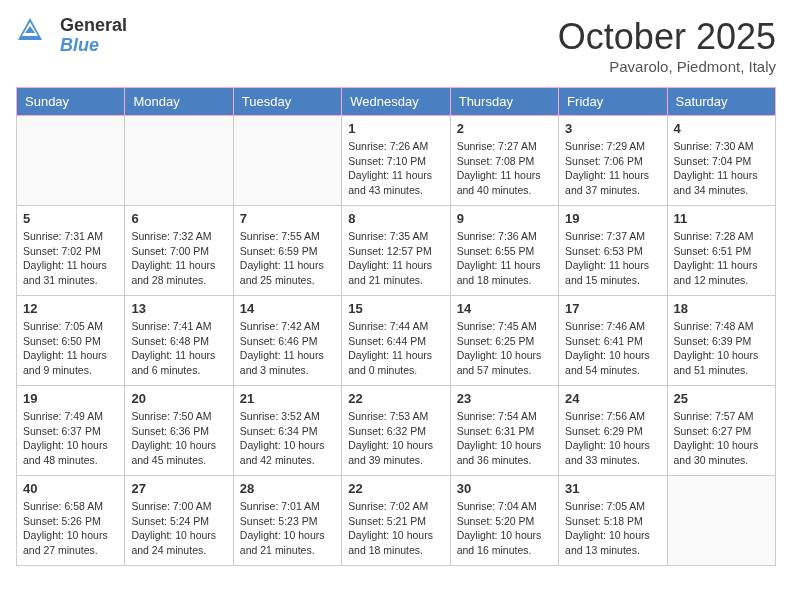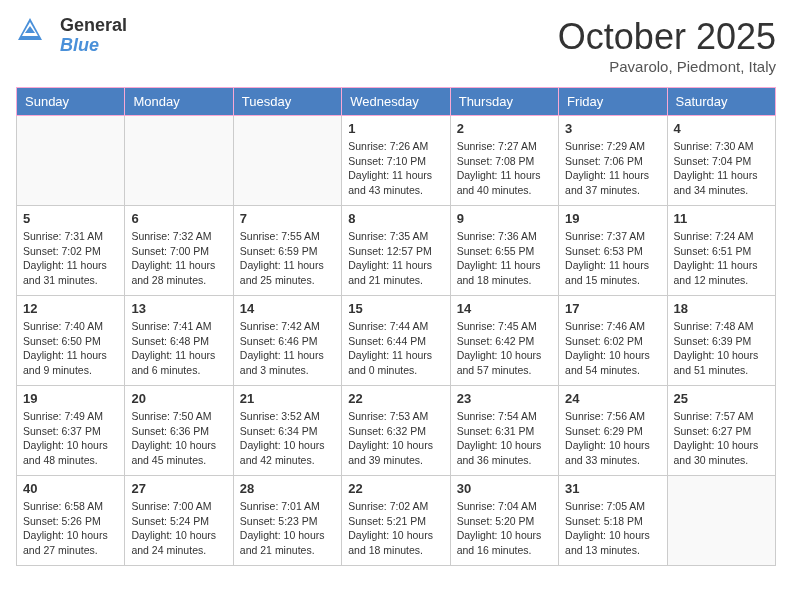--- a/index.html
+++ b/index.html
@@ -177,29 +177,29 @@
 Daylight: 11 hours and 18 minutes.</div>
         </td>
         <td>
           <span class="day-number">19</span>
           <div class="day-info">Sunrise: 7:37 AM
 Sunset: 6:53 PM
 Daylight: 11 hours and 15 minutes.</div>
         </td>
         <td>
           <span class="day-number">11</span>
-          <div class="day-info">Sunrise: 7:24 AM
+          <div class="day-info">Sunrise: 7:28 AM
 Sunset: 6:51 PM
 Daylight: 11 hours and 12 minutes.</div>
         </td>
       </tr>
       <tr>
         <td>
           <span class="day-number">12</span>
-          <div class="day-info">Sunrise: 7:40 AM
+          <div class="day-info">Sunrise: 7:05 AM
 Sunset: 6:50 PM
 Daylight: 11 hours and 9 minutes.</div>
         </td>
         <td>
           <span class="day-number">13</span>
           <div class="day-info">Sunrise: 7:41 AM
 Sunset: 6:48 PM
 Daylight: 11 hours and 6 minutes.</div>
         </td>
         <td>
@@ -210,27 +210,27 @@
         </td>
         <td>
           <span class="day-number">15</span>
           <div class="day-info">Sunrise: 7:44 AM
 Sunset: 6:44 PM
 Daylight: 11 hours and 0 minutes.</div>
         </td>
         <td>
           <span class="day-number">14</span>
           <div class="day-info">Sunrise: 7:45 AM
-Sunset: 6:42 PM
+Sunset: 6:25 PM
 Daylight: 10 hours and 57 minutes.</div>
         </td>
         <td>
           <span class="day-number">17</span>
           <div class="day-info">Sunrise: 7:46 AM
-Sunset: 6:02 PM
+Sunset: 6:41 PM
 Daylight: 10 hours and 54 minutes.</div>
         </td>
         <td>
           <span class="day-number">18</span>
           <div class="day-info">Sunrise: 7:48 AM
 Sunset: 6:39 PM
 Daylight: 10 hours and 51 minutes.</div>
         </td>
       </tr>
       <tr>

